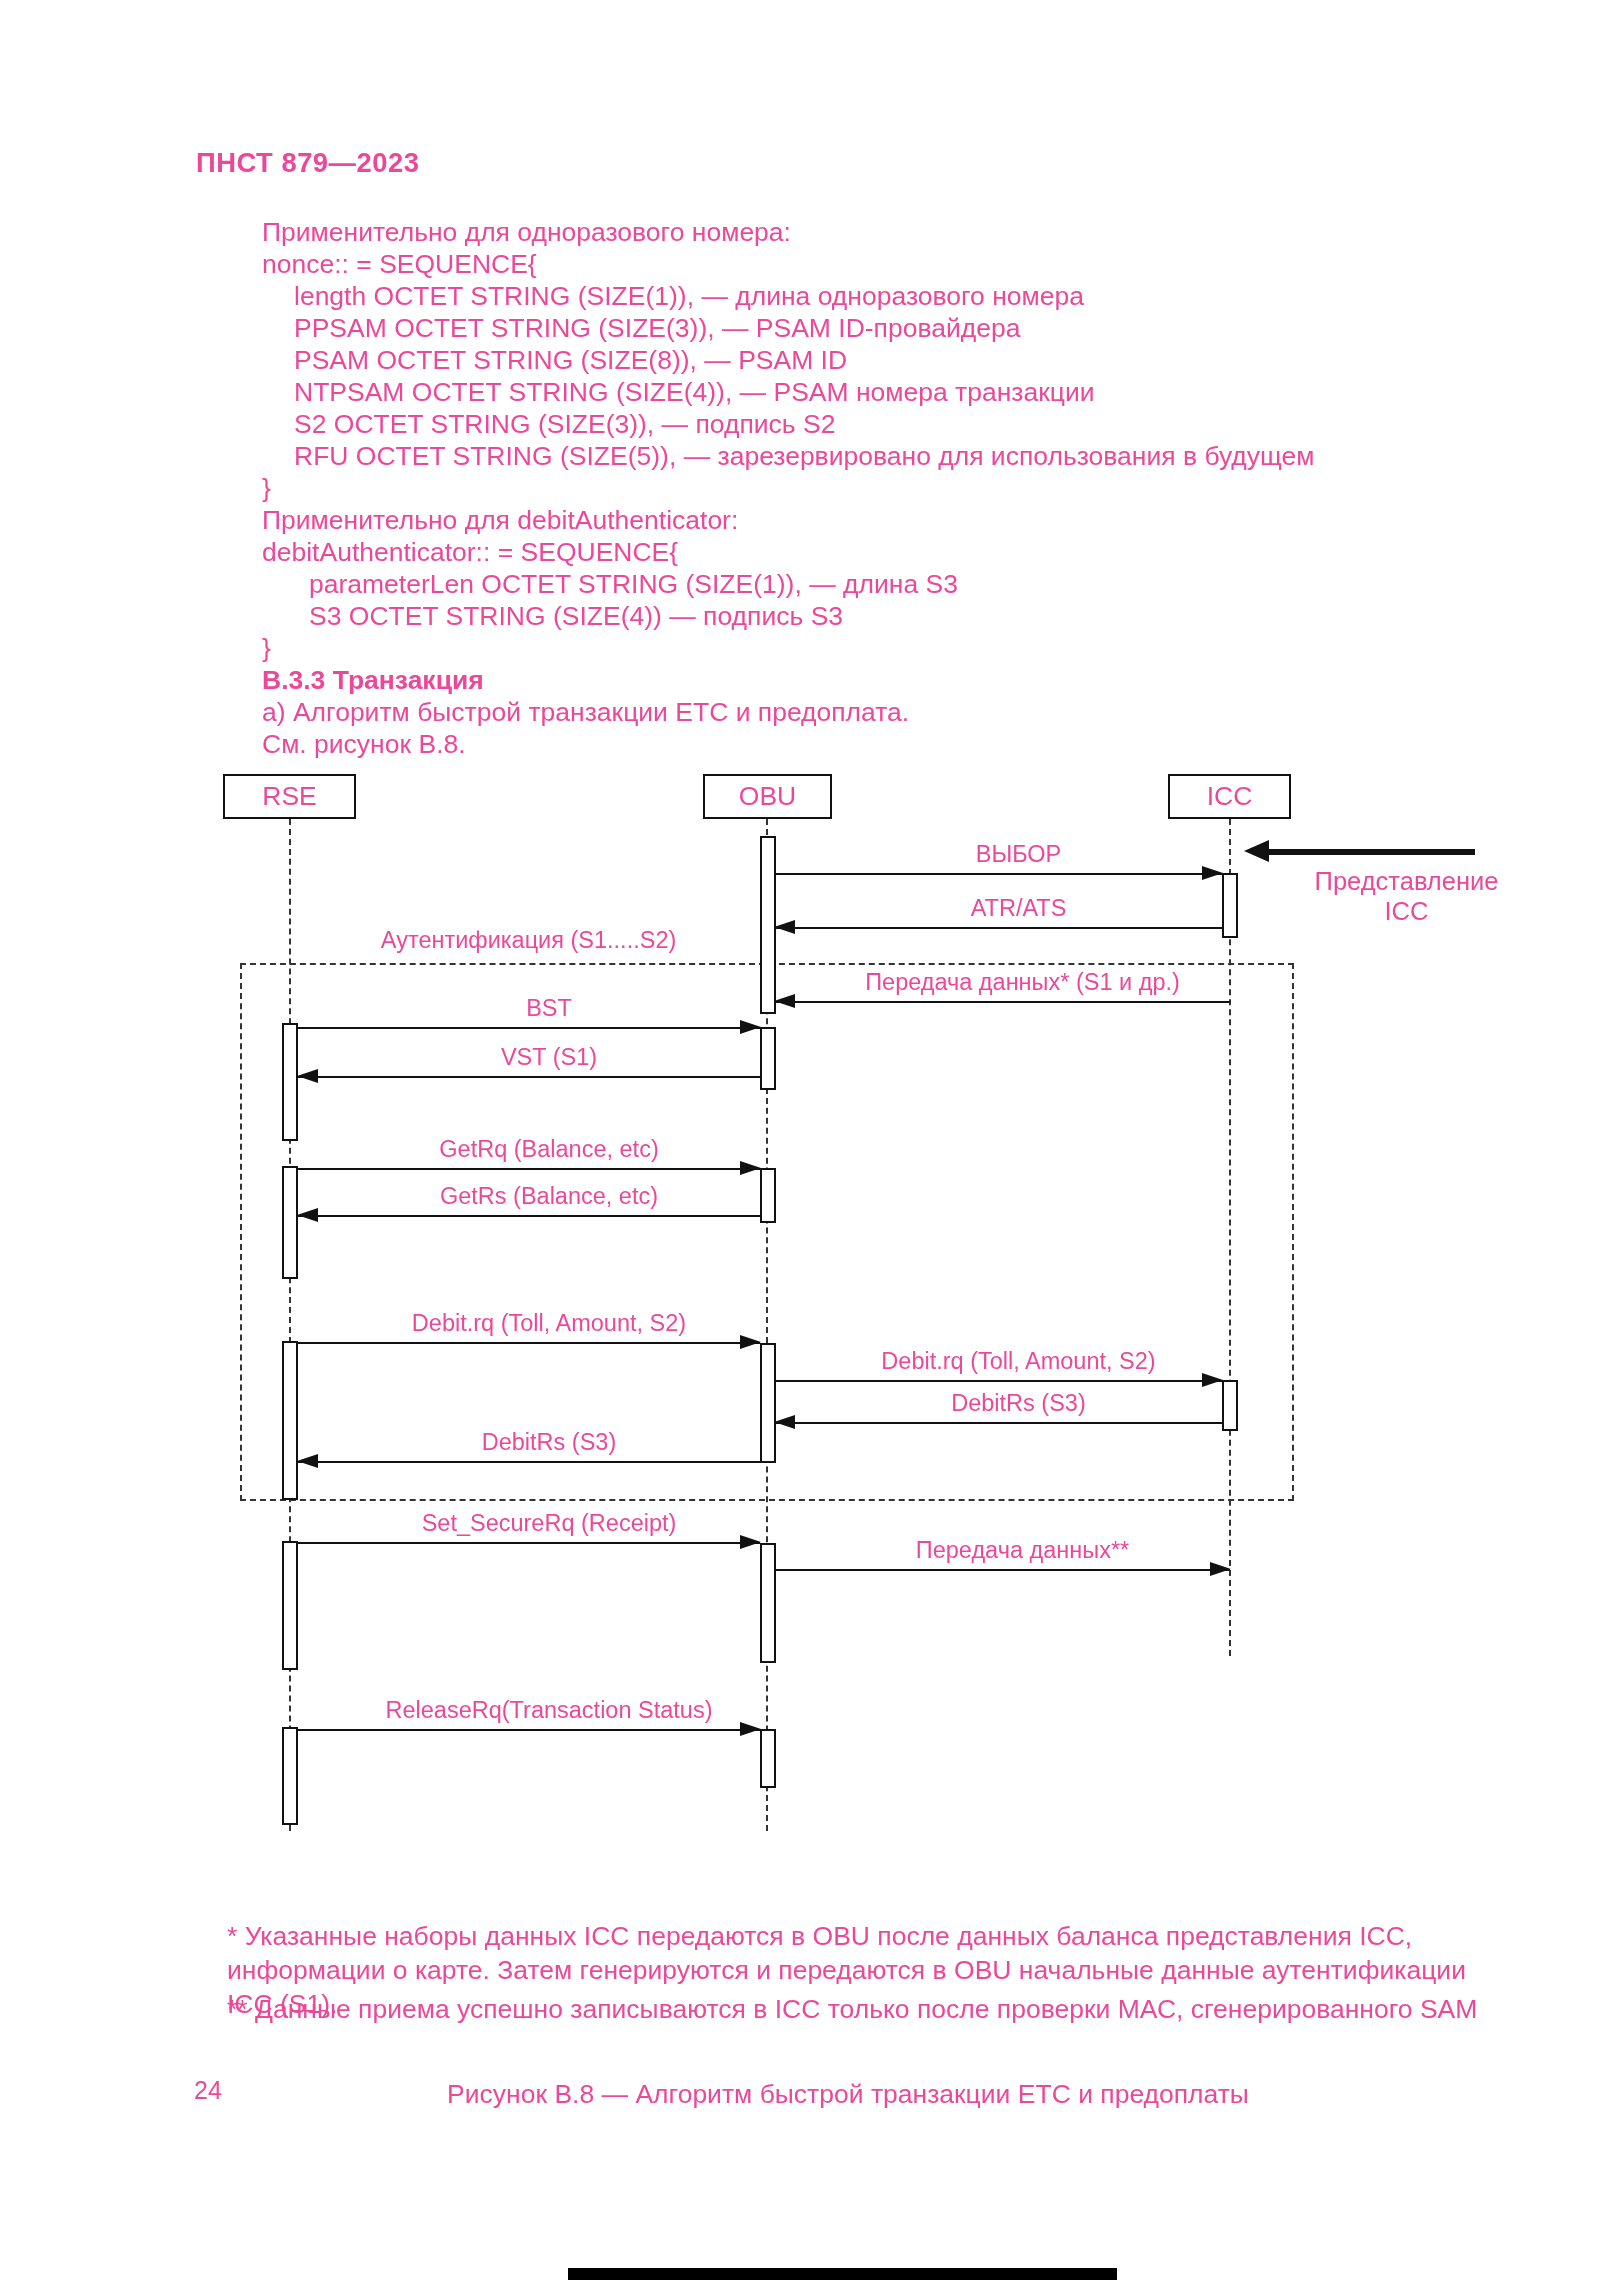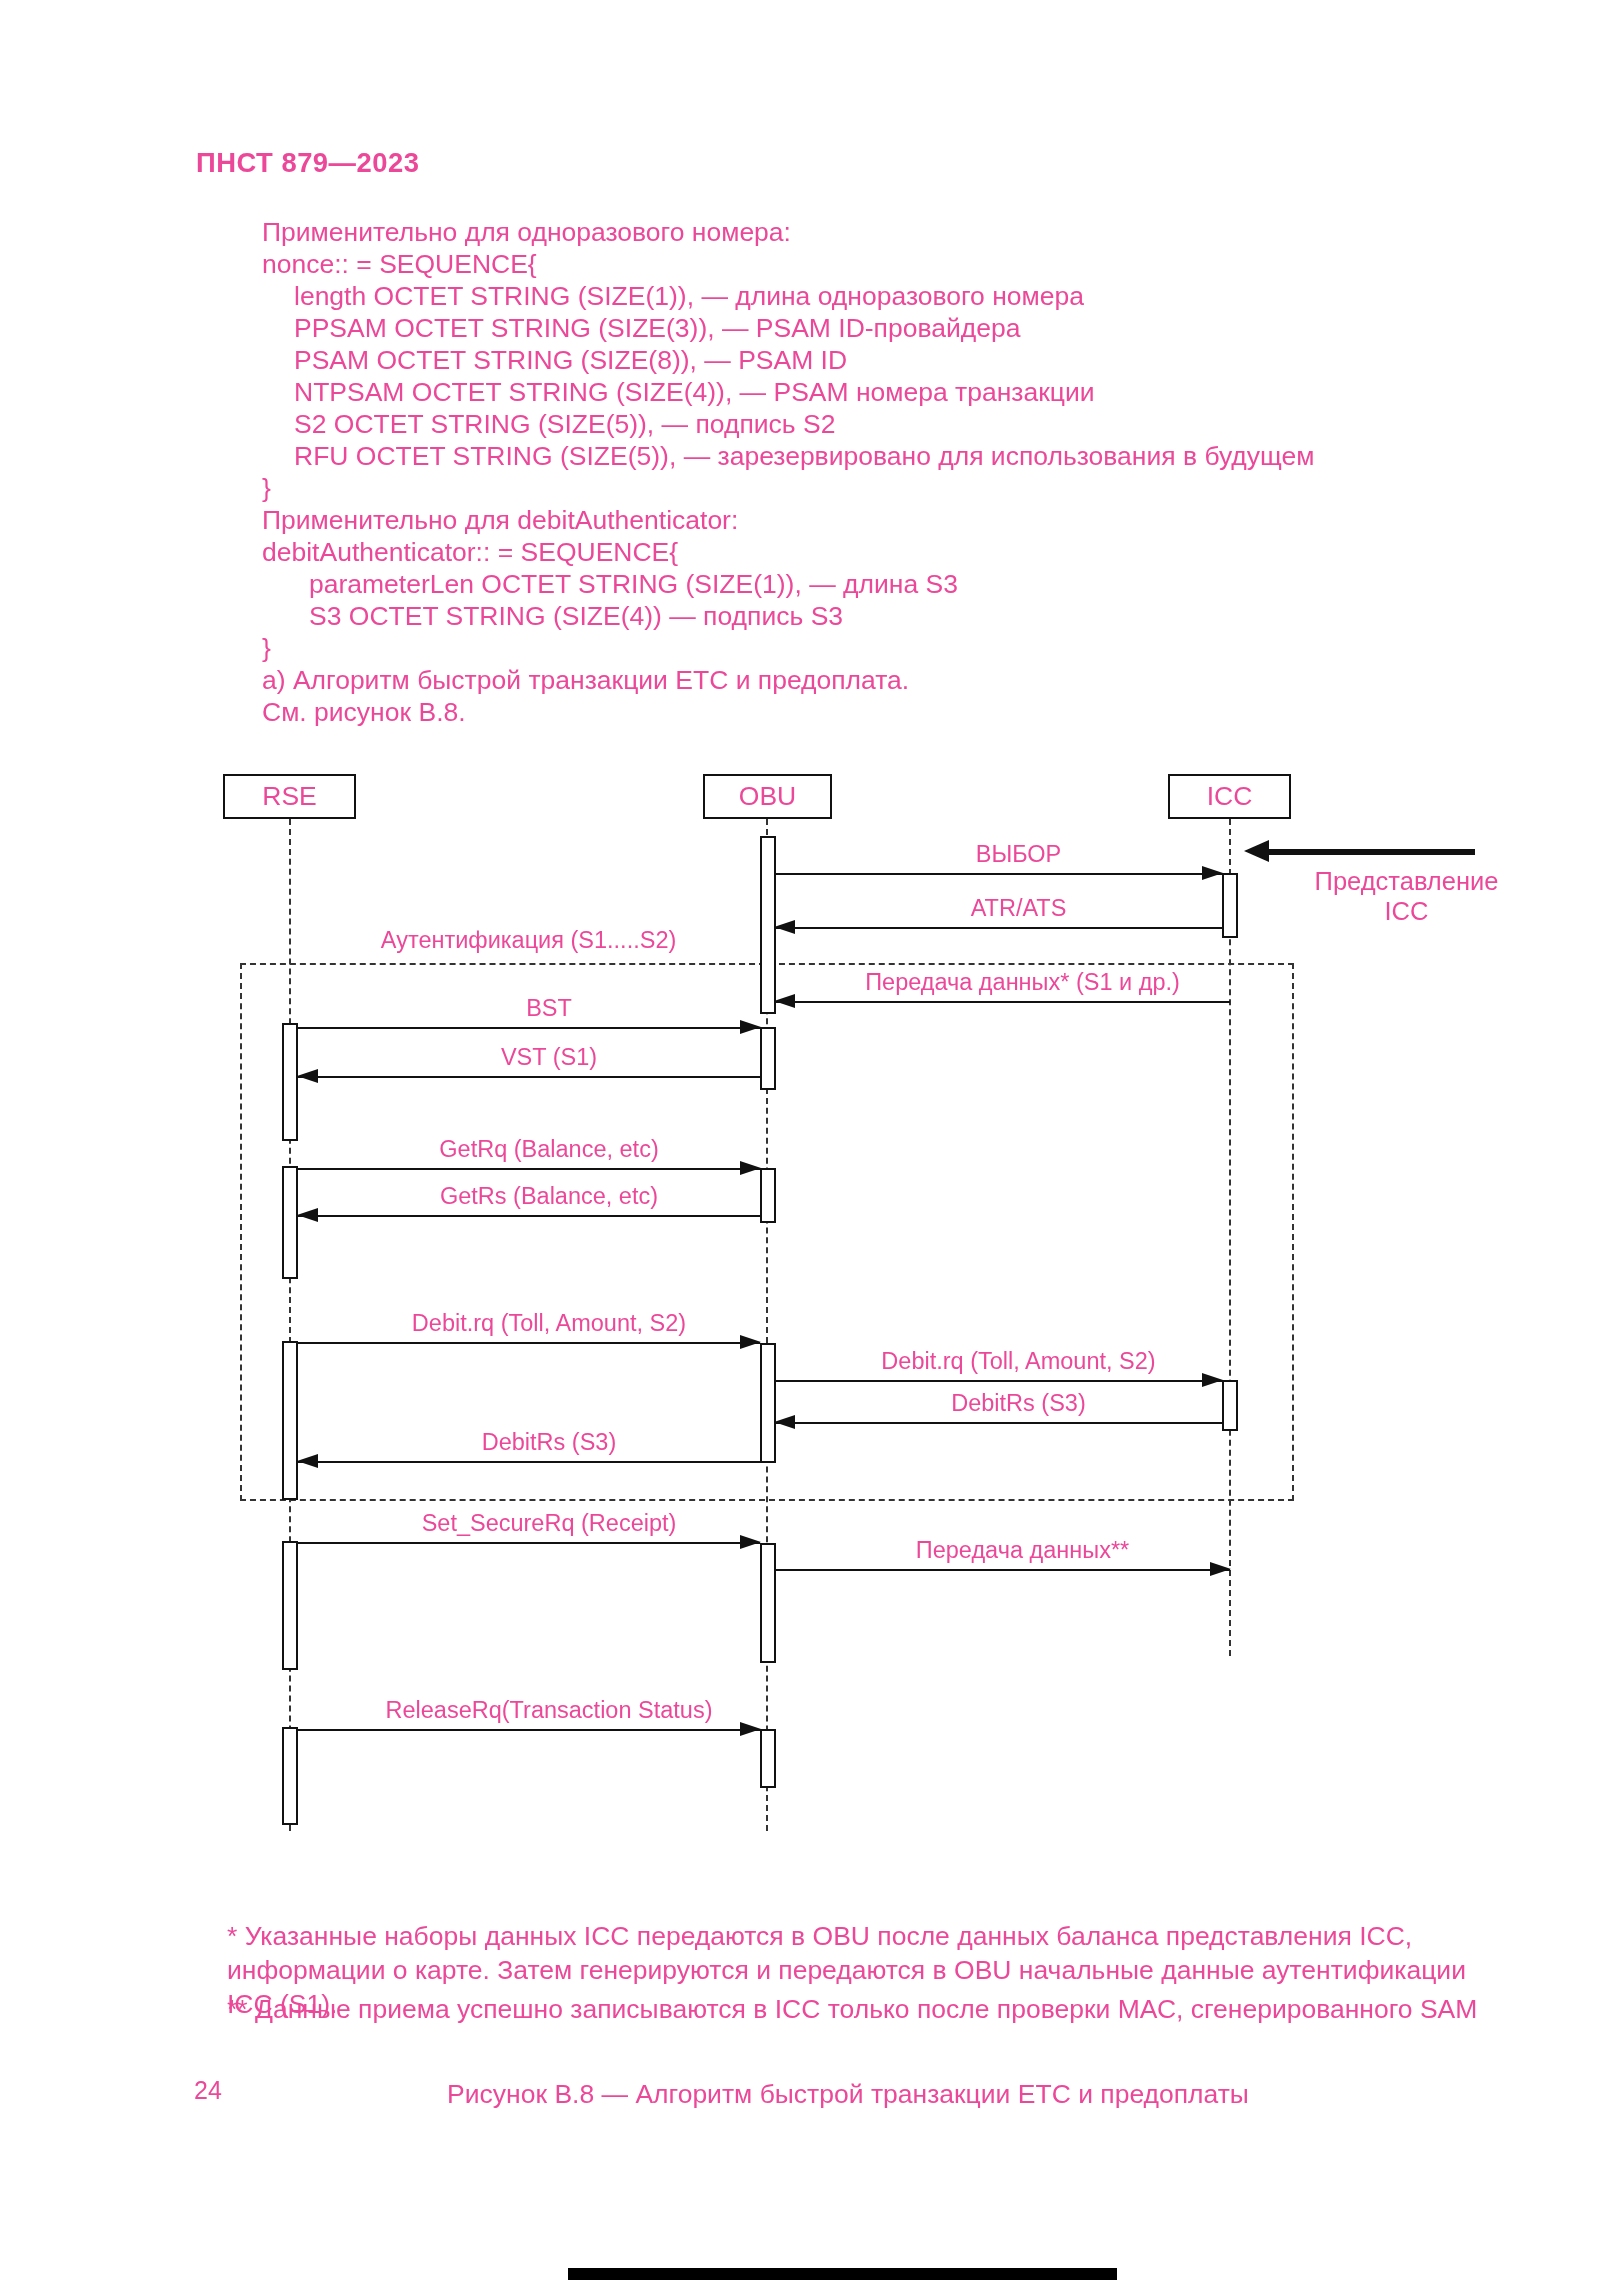--- a/index.html
+++ b/index.html
@@ -80,28 +80,29 @@
 
   <div class="doc-header">ПНСТ 879—2023</div>
 
   <div class="body-text">
     <div class="line">Применительно для одноразового номера:</div>
     <div class="line">nonce:: = SEQUENCE{</div>
     <div class="line ind1">length OCTET STRING (SIZE(1)), — длина одноразового номера</div>
     <div class="line ind1">PPSAM OCTET STRING (SIZE(3)), — PSAM ID-провайдера</div>
     <div class="line ind1">PSAM OCTET STRING (SIZE(8)), — PSAM ID</div>
     <div class="line ind1">NTPSAM OCTET STRING (SIZE(4)), — PSAM номера транзакции</div>
-    <div class="line ind1">S2 OCTET STRING (SIZE(5)), — подпись S2</div>
+    <div class="line ind1">S2 OCTET STRING (SIZE(3)), — подпись S2</div>
     <div class="line ind1">RFU OCTET STRING (SIZE(5)), — зарезервировано для  использования в будущем</div>
     <div class="line">}</div>
     <div class="line">Применительно для debitAuthenticator:</div>
     <div class="line">debitAuthenticator:: = SEQUENCE{</div>
     <div class="line ind2">parameterLen OCTET STRING (SIZE(1)), — длина S3</div>
     <div class="line ind2">S3 OCTET STRING (SIZE(4)) — подпись S3</div>
     <div class="line">}</div>
+    <div class="line bold">В.3.3  Транзакция</div>
     <div class="line">а)  Алгоритм быстрой транзакции ЕТС и предоплата.</div>
     <div class="line">См. рисунок В.8.</div>
   </div>
 
   <div class="actor" style="left:223px;width:133px;">RSE</div>
   <div class="actor" style="left:703px;width:129px;">OBU</div>
   <div class="actor" style="left:1168px;width:123px;">ICC</div>
 
   <div class="lifeline" style="left:289px;top:819px;height:1012px;"></div>
   <div class="lifeline" style="left:766px;top:819px;height:1012px;"></div>

